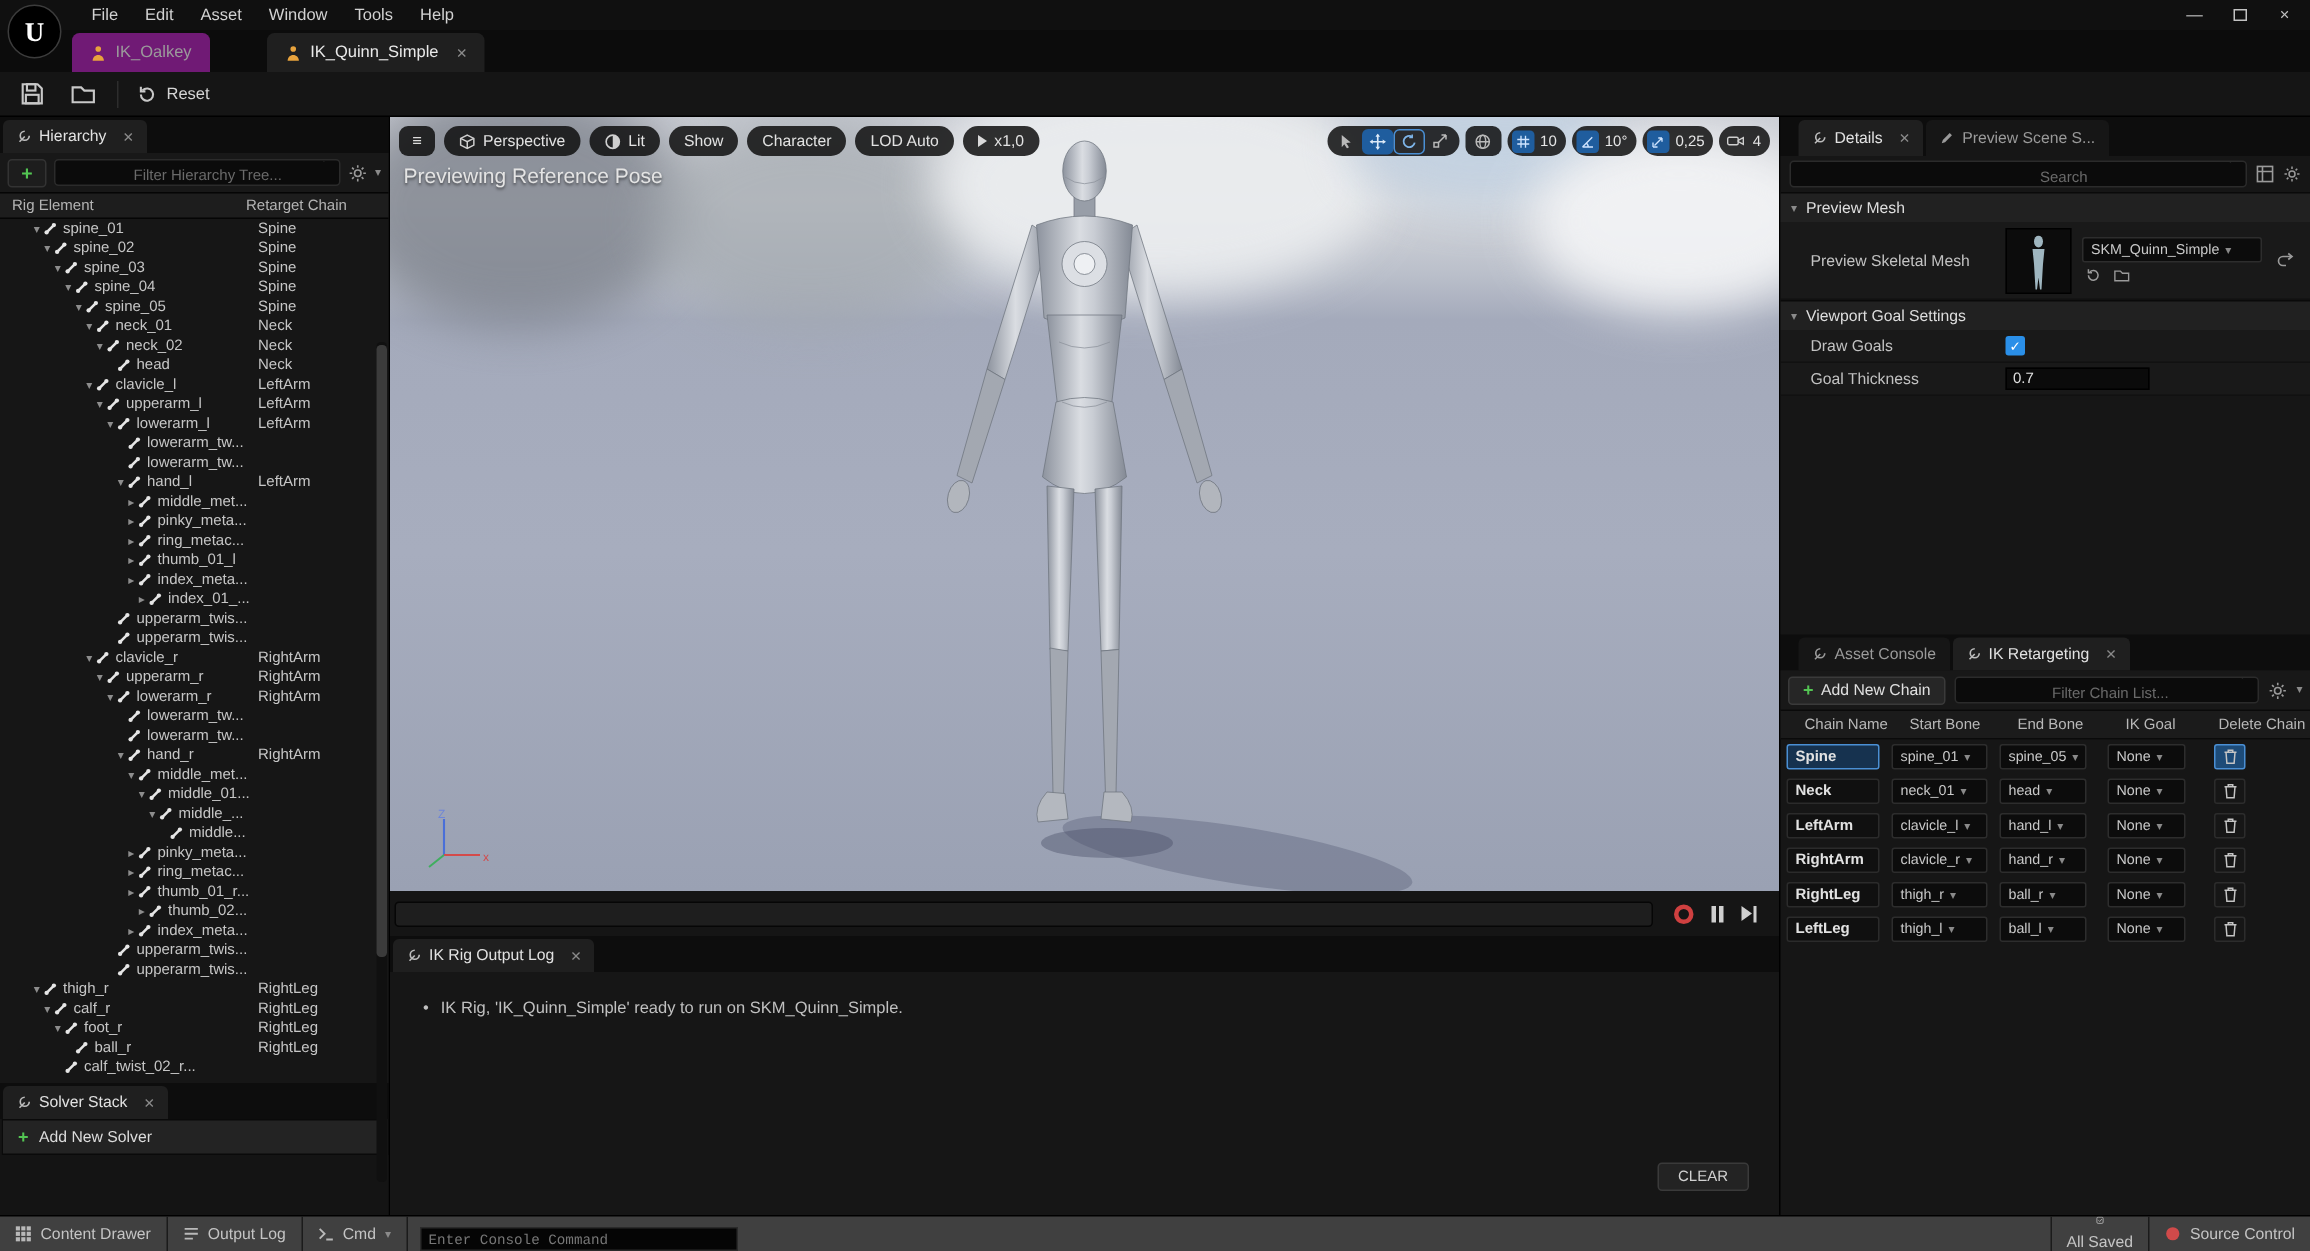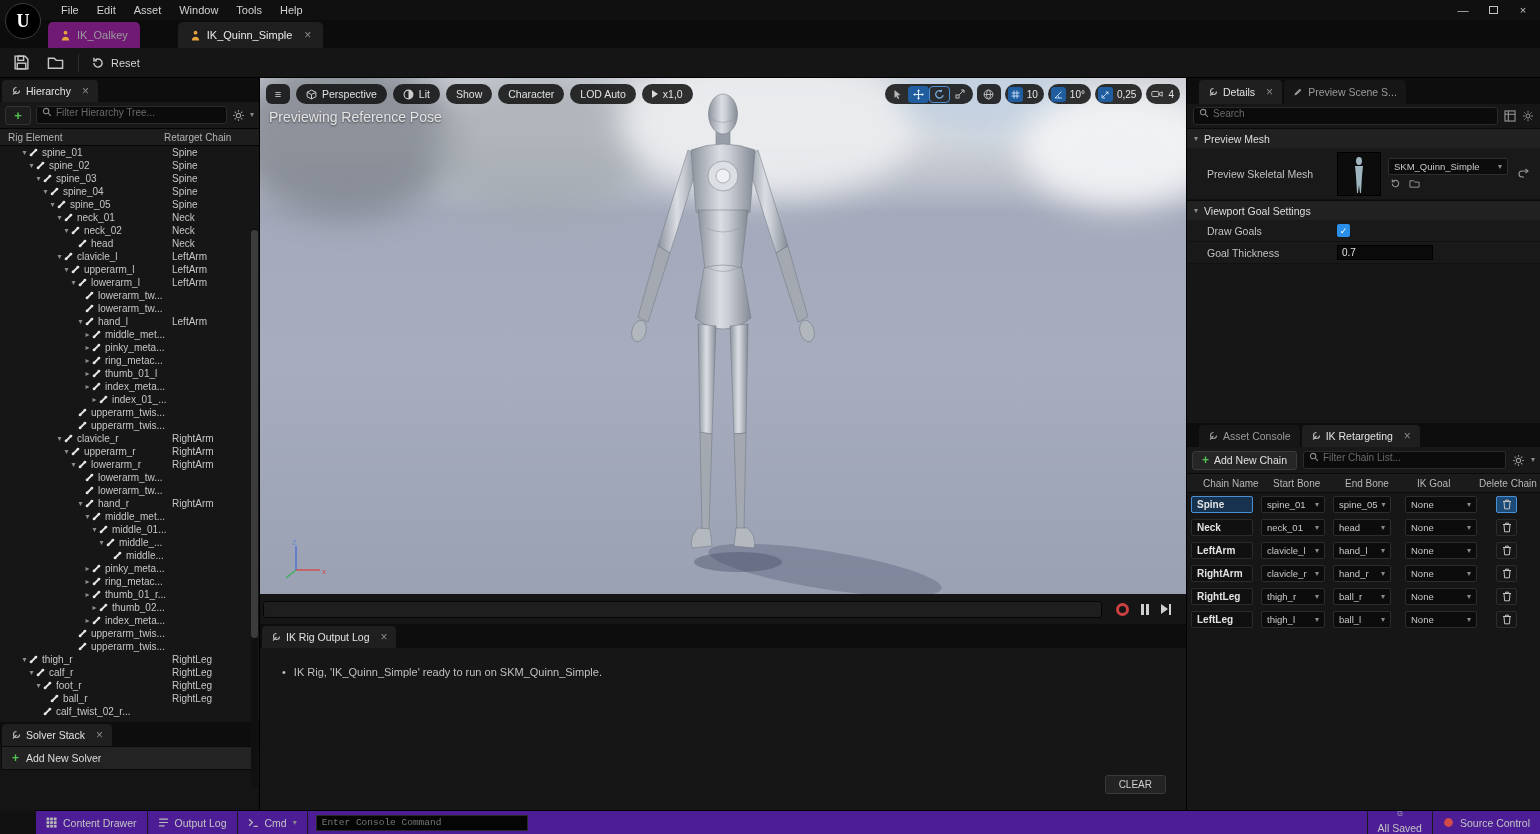--- a/index.html
+++ b/index.html
@@ -28,21 +28,21 @@
   .tb-icon { width:22px; height:22px; display:flex; align-items:center; justify-content:center; }
   .tb-sep { width:1px; height:18px; background:#2d2d2d; }
   .reset-btn { display:flex; align-items:center; gap:6px; color:#d5d5d5; }
 
   
   svg.ic { display:block; }
   .panel-tabrow { height:24px; background:#0d0d0d; display:flex; align-items:flex-end; padding-left:2px; }
   .panel-tab { height:22px; display:flex; align-items:center; gap:5px; padding:0 9px; font-size:10.5px; color:#9a9a9a;
                background:#161616; border-radius:4px 4px 0 0; margin-right:2px; }
   .panel-tab.active { background:#1f1f1f; color:#e2e2e2; }
-  .searchbox { display:flex; align-items:flex-start; gap:4px; height:18px; background:#0b0b0b; border:1px solid #2b2b2b; border-radius:3px; padding:0 5px; }
+  .searchbox { display:flex; align-items:flex-end; gap:4px; height:18px; background:#0b0b0b; border:1px solid #2b2b2b; border-radius:3px; padding:0 5px;flex-direction:column; }
   .searchbox input { flex:1; background:transparent; border:0; outline:0; color:#bbb; font-size:10px; font-family:"Liberation Sans",sans-serif; min-width:0; }
   .searchbox input::placeholder { color:#6a6a6a; }
   .caret { color:#8a8a8a; font-size:8px; line-height:1; }
 
   
   .left { position:absolute; left:0; top:78px; width:260px; bottom:24px; background:#141414; border-right:1px solid #000; }
   .filter-row { height:26px; display:flex; align-items:center; gap:5px; padding:0 5px; background:#181818; }
   .add-sq { width:26px; height:19px; background:#1d1d1d; border:1px solid #333; border-radius:3px; color:#53c553;
             display:flex; align-items:center; justify-content:center; font-size:13px; font-weight:bold; }
   .col-header { height:18px; background:#1d1d1d; border-top:1px solid #050505; border-bottom:1px solid #050505;
@@ -97,42 +97,42 @@
                color:#d0d0d0; font-size:10px; padding:3px 13px; }
 
   
   .right { position:absolute; left:1186px; top:78px; width:354px; bottom:24px; background:#161616; border-left:1px solid #000; display:flex; flex-direction:column; }
   .d-tabrow { height:26px; background:#0d0d0d; display:flex; align-items:flex-end; padding-left:12px; flex:none; }
   .search-row { height:24px; display:flex; align-items:center; gap:6px; padding:0 6px; background:#161616; flex:none; }
   .section-h { height:20px; background:#212121; border-top:1px solid #0a0a0a; display:flex; align-items:center; gap:6px; padding:0 7px; color:#dedede; font-size:10.5px; flex:none; }
   .prop-row { display:flex; align-items:center; padding-left:20px; font-size:10.5px; color:#c2c2c2; background:#191919; border-bottom:1px solid #111; flex:none; }
   .prop-label { width:130px; flex:none; }
   .mini-thumb { width:44px; height:44px; background:#0c0c0c; border:1px solid #000; flex:none; display:flex; align-items:flex-end; justify-content:center; }
-  .dd { height:17px; background:#0c0c0c; border:1px solid #2d2d2d; border-radius:2px; display:flex; align-items:center; justify-content:space-between; gap:4px; padding:0 5px; color:#c9c9c9; font-size:9.5px; }
+  .dd { height:17px; background:#0c0c0c; border:1px solid #2d2d2d; border-radius:2px; display:flex; align-items:center; gap:4px; padding:0 5px; color:#c9c9c9; font-size:9.5px; }
   .checkbox { width:13px; height:13px; background:#2a8fe8; border-radius:2px; display:flex; align-items:center; justify-content:center; color:#fff; font-size:9px; }
   .num-input { width:96px; height:15px; background:#0b0b0b; border:1px solid #000; color:#e0e0e0; font-size:10px; padding:0 4px; font-family:"Liberation Sans",sans-serif; }
   .spacer159 { height:159px; flex:none; background:#161616; }
   .rr-row { height:22px; display:flex; align-items:center; gap:10px; padding:0 6px; background:#181818; flex:none; font-size:10.5px; }
   .rr-chip { background:#0c0c0c; border:1px solid #000; border-radius:2px; padding:2px 10px; color:#dcdcdc; }
   .addchain-row { height:26px; display:flex; align-items:center; gap:6px; padding:0 5px; background:#181818; flex:none; }
   .addchain-btn { height:19px; display:flex; align-items:center; gap:5px; padding:0 9px; background:#262626; border:1px solid #3a3a3a; border-radius:3px; color:#e0e0e0; font-size:10.5px; }
   .chain-header { height:20px; display:flex; align-items:center; padding-left:16px; font-size:10px; color:#b8b8b8; border-top:1px solid #0a0a0a; border-bottom:1px solid #0a0a0a; background:#1b1b1b; flex:none; }
   .ch-c1{width:70px;} .ch-c2{width:72px;} .ch-c3{width:72px;} .ch-c4{width:62px;}
   .chain-row { height:23px; display:flex; align-items:center; padding-left:4px; flex:none; }
   .chain-name-cell { width:62px; height:17px; margin-right:8px; background:#101010; border:1px solid #2b2b2b; border-radius:2px;
                      display:flex; align-items:center; padding:0 5px; color:#e2e2e2; font-size:10px; font-weight:bold; }
   .chain-row.selected .chain-name-cell { background:#16324f; border-color:#4a8fd4; }
-  .dd-start { width:64px; margin-right:8px; } .dd-end { width:58px; margin-right:14px; } .dd-goal { width:72px; }
+  .dd-start { width:64px; margin-right:8px; } .dd-end { width:58px; margin-right:14px; } .dd-goal { width:52px; }
   .trash-btn { width:21px; height:17px; margin-left:19px; background:#161616; border:1px solid #2c2c2c; border-radius:2px;
                display:flex; align-items:center; justify-content:center; }
   .chain-row.selected .trash-btn { background:#1d4b78; border-color:#4a8fd4; }
 
   
-  .statusbar { position:absolute; left:0; right:0; bottom:0; height:24px; background:#4c1d95; border-top:1px solid #000;
-               display:flex; align-items:center; font-size:10.5px; color:#c4c4c4;margin-left:36px; }
+  .statusbar { position:absolute; left:0; right:0; bottom:0; height:24px; background:#404040; border-top:1px solid #000;
+               display:flex; align-items:flex-end; font-size:10.5px; color:#c4c4c4; }
   .sb-item { display:flex; align-items:center; gap:6px; padding:0 10px; height:100%; border-right:1px solid #1b1b1b; }
   .sb-right { margin-left:auto; display:flex; height:100%; }
   .console-input { width:212px; height:16px; background:#050505; border:1px solid #2a2a2a; color:#9a9a9a;
                    font-family:"Liberation Mono", monospace; font-size:9.5px; padding:0 5px; margin-left:8px; }
   .console-input::placeholder { color:#777; }
 </style>
 </head>
 <body>
 
 <div class="app">

